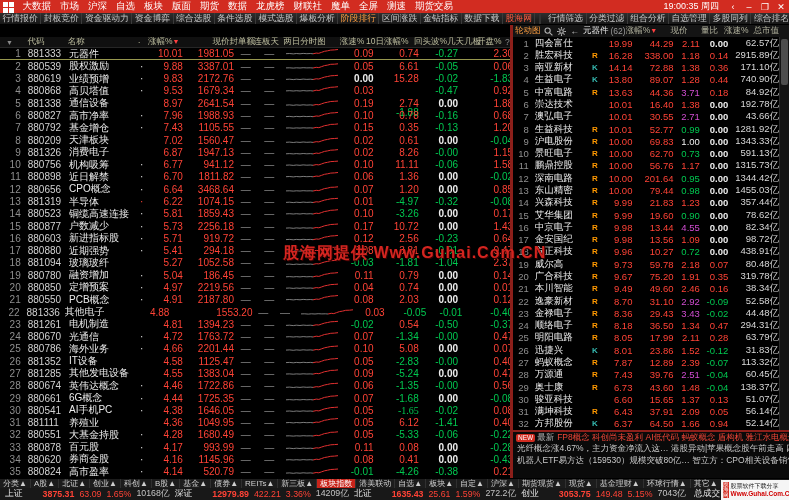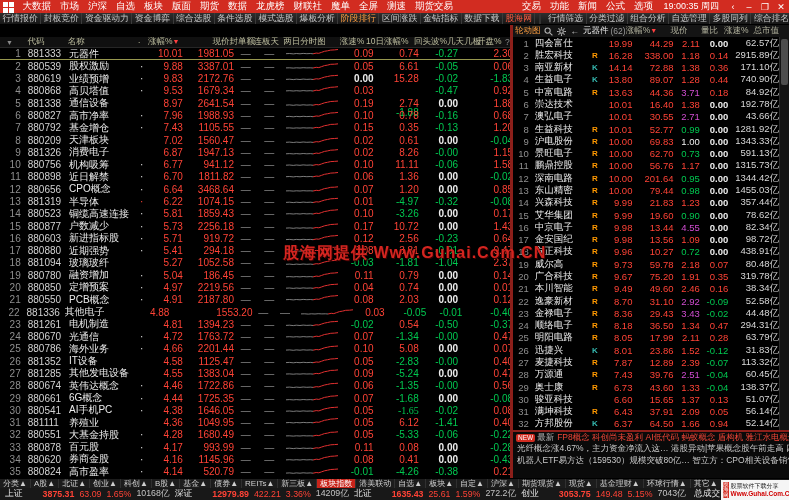--- a/index.html
+++ b/index.html
@@ -138,27 +138,20 @@
         <span class="m-item">期货</span>
         <span class="m-item">数据</span>
         <span class="m-item">龙虎榜</span>
         <span class="m-item">财联社</span>
         <span class="m-item">魔单</span>
         <span class="m-item">全屏</span>
         <span class="m-item">测速</span>
         <span class="m-item">期货交易</span>
       </span>
     <span class="m-sp"></span>
-    <span id="menu-right" style="display:flex">
-        <span class="m-item">交易</span>
-        <span class="m-item">功能</span>
-        <span class="m-item">新闻</span>
-        <span class="m-item">公式</span>
-        <span class="m-item">选项</span>
-      </span>
     <span class="clock">
       <span>19:00:35</span> <span>周四</span>
     </span>
     <span id="win-controls" style="display:flex">
         <span class="wc">‹</span>
         <span class="wc">–</span>
         <span class="wc">❐</span>
         <span class="wc">✕</span>
       </span>
   </div>
@@ -1232,21 +1225,21 @@
         <span class="r-name">迅捷兴</span>
         <span class="r-badge bK">K</span>
         <span class="r-chg" style="color: rgb(255, 67, 54);">8.01</span>
         <span class="r-price" style="color: rgb(255, 67, 54);">23.86</span>
         <span class="r-lb" style="color: rgb(255, 67, 54);">1.52</span>
         <span class="r-speed" style="color: rgb(0, 200, 80);">-0.12</span>
         <span class="r-cap">31.83亿</span>
       </div>
       <div class="trow">
         <span class="r-rank">27</span>
-        <span class="r-name">麦捷科技</span>
+        <span class="r-name">蚂蚁概念</span>
         <span class="r-badge bR">R</span>
         <span class="r-chg" style="color: rgb(255, 67, 54);">7.87</span>
         <span class="r-price" style="color: rgb(255, 67, 54);">12.89</span>
         <span class="r-lb" style="color: rgb(255, 67, 54);">2.39</span>
         <span class="r-speed" style="color: rgb(0, 200, 80);">-0.07</span>
         <span class="r-cap">113.32亿</span>
       </div>
       <div class="trow">
         <span class="r-rank">28</span>
         <span class="r-name">万源通</span>
@@ -1256,21 +1249,21 @@
         <span class="r-lb" style="color: rgb(210, 77, 210);">2.51</span>
         <span class="r-speed" style="color: rgb(0, 200, 80);">-0.04</span>
         <span class="r-cap">60.45亿</span>
       </div>
       <div class="trow">
         <span class="r-rank">29</span>
         <span class="r-name">奥士康</span>
         <span class="r-badge bR">R</span>
         <span class="r-chg" style="color: rgb(255, 67, 54);">6.73</span>
         <span class="r-price" style="color: rgb(255, 67, 54);">43.60</span>
-        <span class="r-lb" style="color: rgb(255, 67, 54);">1.33</span>
+        <span class="r-lb" style="color: rgb(255, 67, 54);">1.48</span>
         <span class="r-speed" style="color: rgb(0, 200, 80);">-0.04</span>
         <span class="r-cap">138.37亿</span>
       </div>
       <div class="trow">
         <span class="r-rank">30</span>
         <span class="r-name">骏亚科技</span>
         <span class="r-badge"></span>
         <span class="r-chg" style="color: rgb(255, 67, 54);">6.60</span>
         <span class="r-price" style="color: rgb(255, 67, 54);">15.65</span>
         <span class="r-lb" style="color: rgb(255, 67, 54);">1.37</span>

